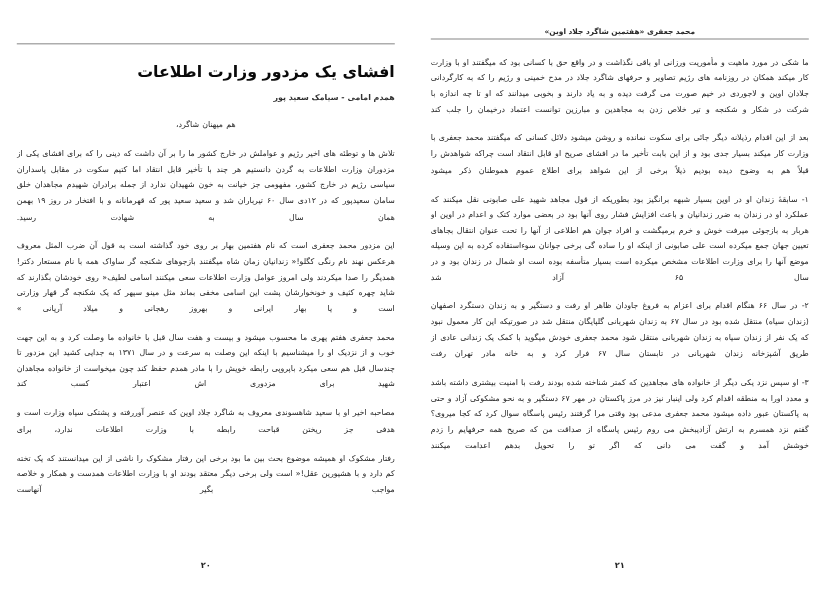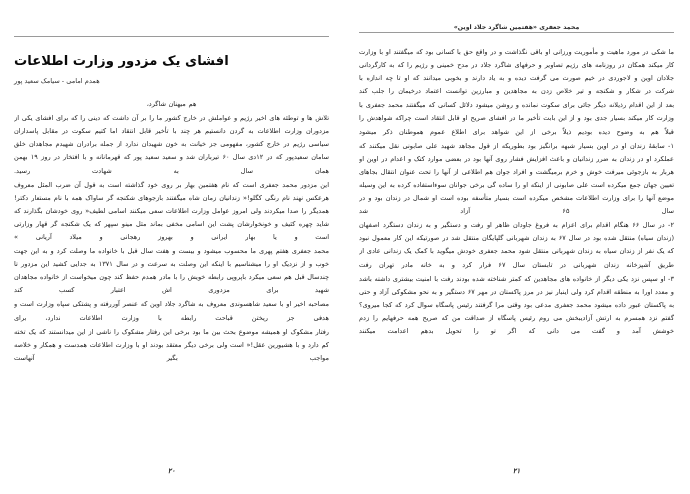--- a/index.html
+++ b/index.html
@@ -47,71 +47,71 @@
     font-size: 6.2px;
     color: #2b2b2b;
     letter-spacing: 0.2px;
     white-space: nowrap;
     font-weight: 600;
   }
   .running-head.blank { margin-bottom: 16px; }
 
   
   .title-block {
-    text-align: left;
+    text-align: right;
     margin-bottom: 13px;
   }
   .chapter-title {
     font-size: 13.2px;
     font-weight: bold;
     color: #0a0a0a;
     line-height: 1.25;
     margin-bottom: 7px;
   }
   .chapter-subtitle {
     font-size: 9.4px;
     font-weight: bold;
     color: #101010;
     line-height: 1.25;
     margin-bottom: 7px;
   }
   .chapter-byline {
     font-size: 6.6px;
     color: #333333;
     line-height: 1.3;
+    font-weight: bold;
   }
 
   
   .body {
     flex: 1 1 auto;
     overflow: hidden;
   }
   .para {
     font-size: 6.55px;
     line-height: 13.1px;
     color: #1e1e1e;
     text-align: justify;
     text-align-last: center;
     margin: 0 0 0 0;
     word-spacing: 0.6px;
   }
-  .para + .para { margin-top: 1px; }
+  .para + .para { margin-top: 11px; }
   .para.center-last { text-align-last: center; }
   .para.justify-last { text-align-last: justify; }
 
   
   .folio {
     height: 30px;
     display: flex;
     align-items: center;
     justify-content: center;
     font-size: 7px;
     color: #242424;
     font-weight: 600;
-    font-style: italic;
   }
 </style>
 </head>
 <body>
 
 <div class="spread">
 
   <div class="page page-left">
 
     <div class="running-head">

